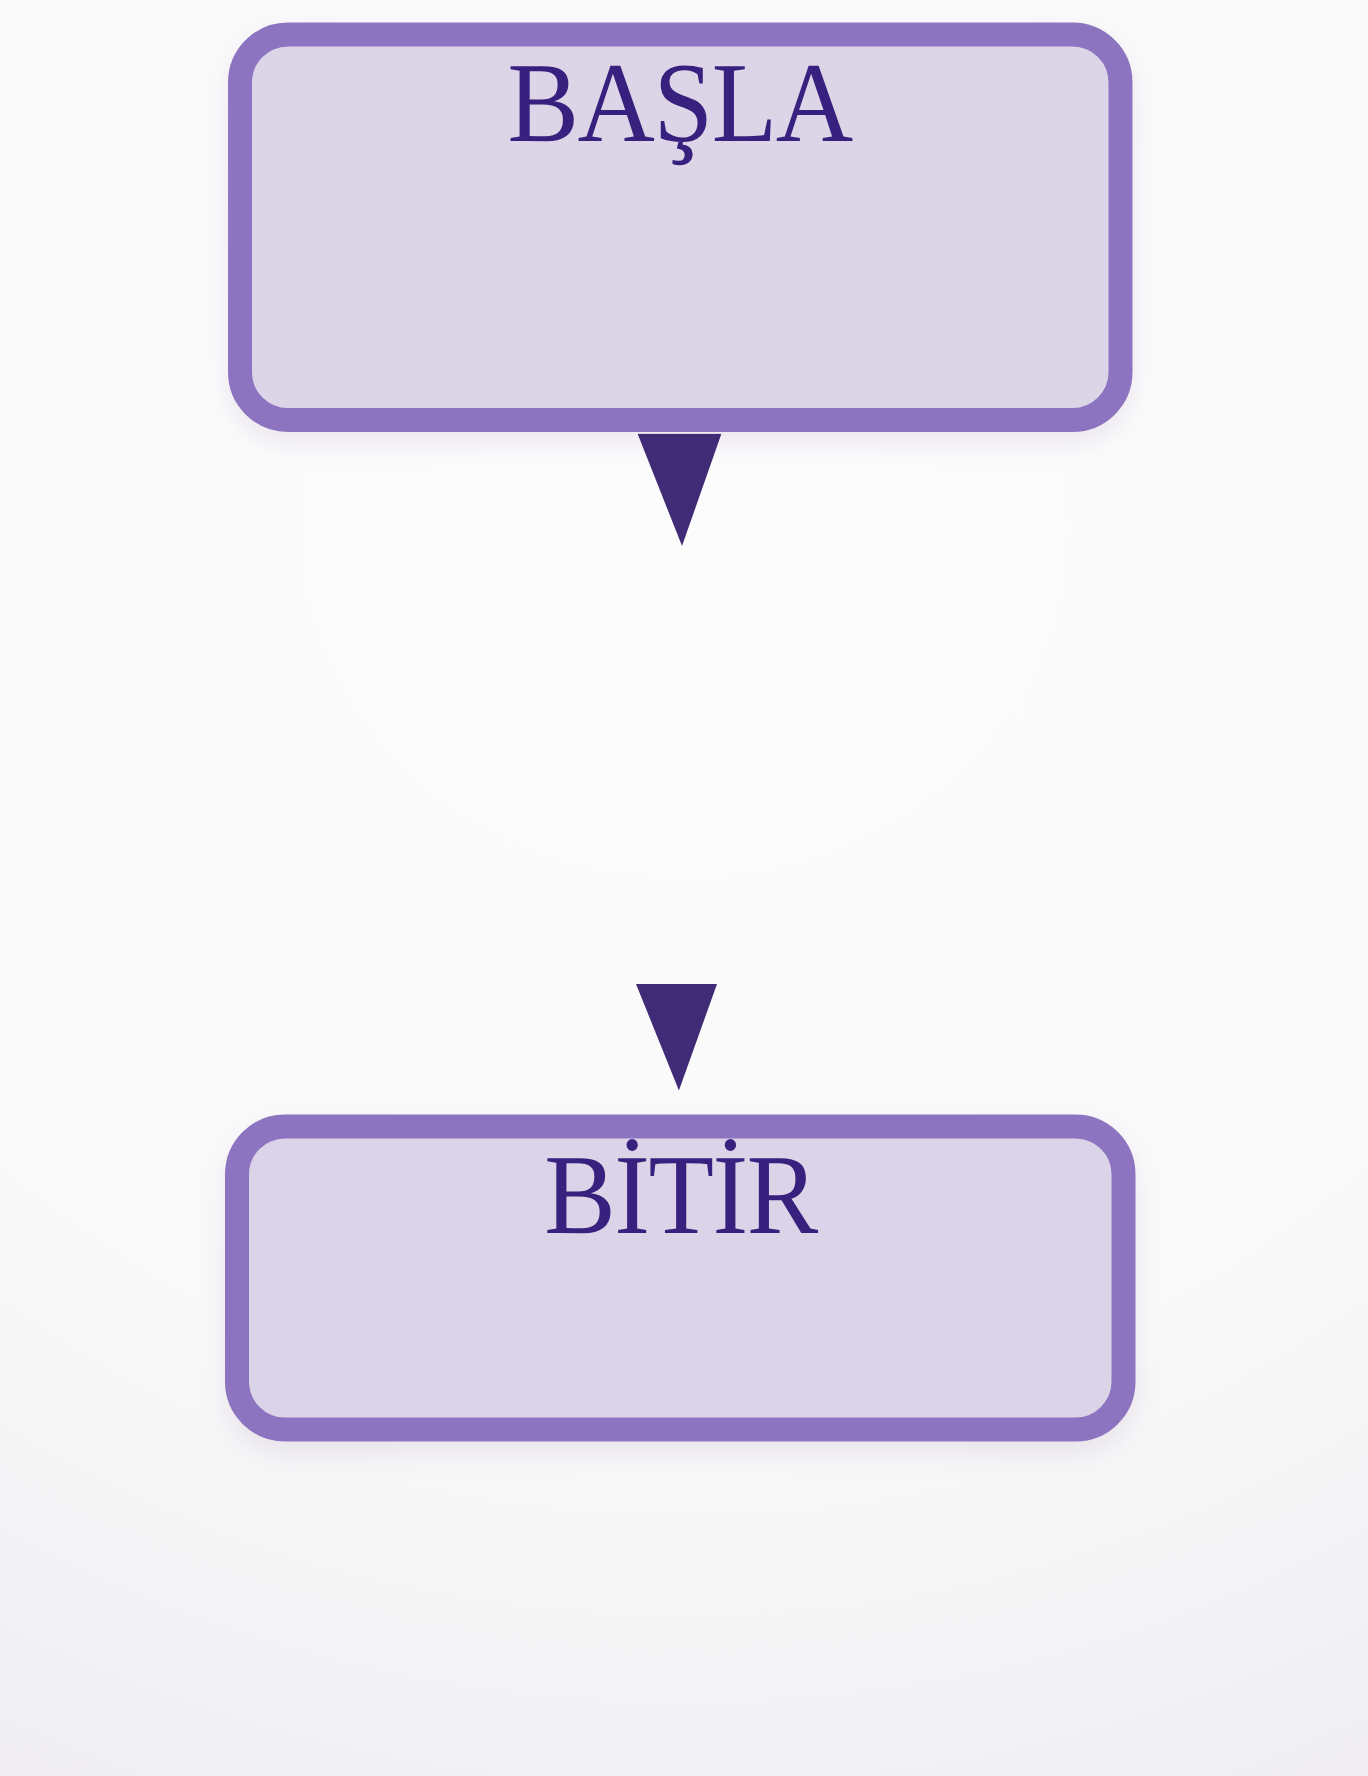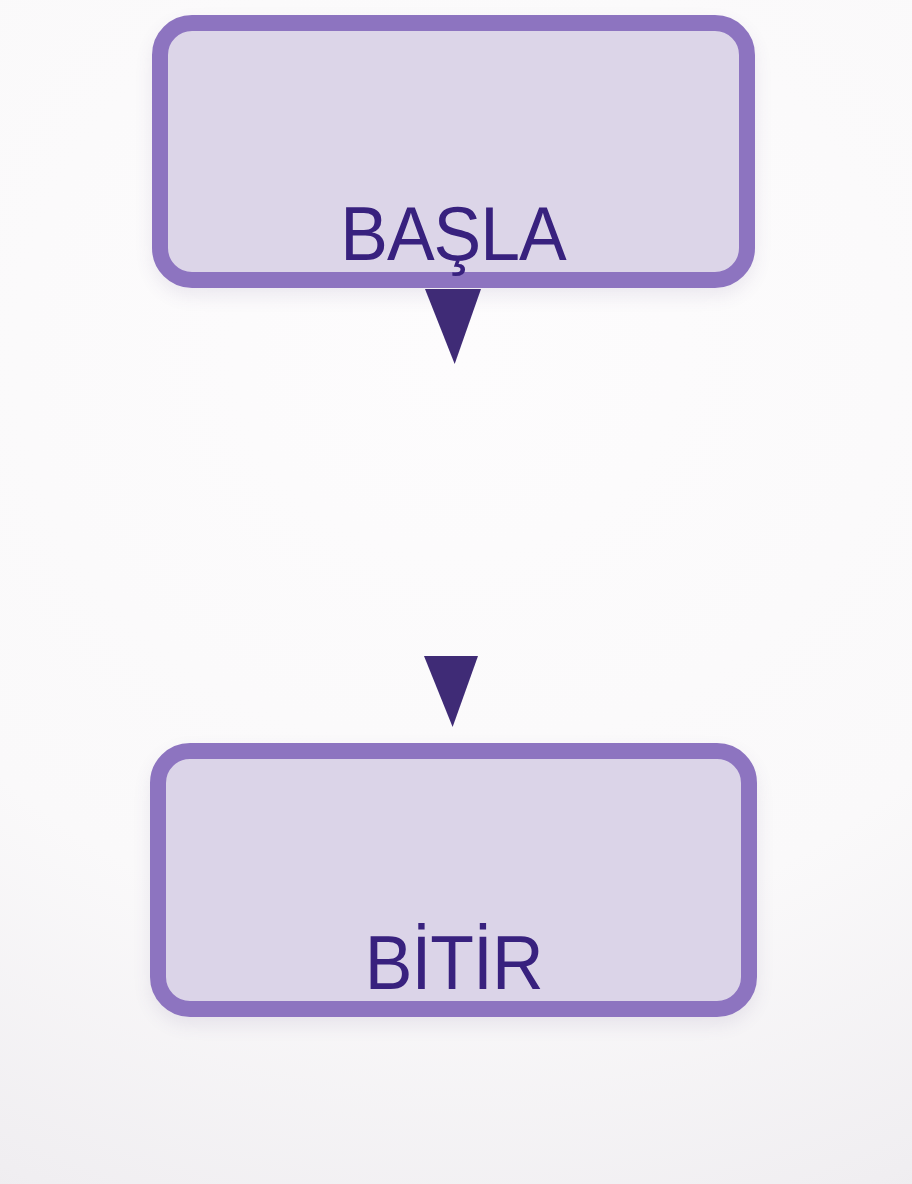--- a/index.html
+++ b/index.html
@@ -14,22 +14,23 @@
     width: 912px;
     height: 1184px;
     background:
       radial-gradient(ellipse 130% 90% at 50% 30%, #fdfcfd 0%, #faf9fa 55%, #f0eef1 85%, #e9e7ea 100%);
     overflow: hidden;
   }
   .node {
     position: absolute;
     box-sizing: border-box;
     display: flex;
-    align-items: flex-end;
+    align-items: flex-start;
     justify-content: center;
+    font-family: Liberation Serif, serif;
   }
   .node .node-label {
     color: #38217e;
     font-size: 76px;
     font-weight: 500;
     letter-spacing: -1px;
     line-height: 1;
     white-space: nowrap;
     transform: scaleX(0.94);
   }
@@ -50,21 +51,21 @@
     height: 283px;
     background: #ded7ea;
     border: 27px solid #b04a76;
     border-radius: 52px;
     box-shadow: 0 8px 18px rgba(120, 50, 90, 0.12);
   }
   .node-end {
     left: 150px;
     top: 743px;
     width: 607px;
-    height: 274px;
+    height: 218px;
     background: #dbd4e8;
     border: 16px solid #8d74c0;
     border-radius: 40px;
     box-shadow: 0 8px 18px rgba(90, 70, 130, 0.10);
   }
   .arrow {
     position: absolute;
     background: #3f2b76;
     clip-path: polygon(0% 0%, 100% 0%, 53% 100%);
   }

